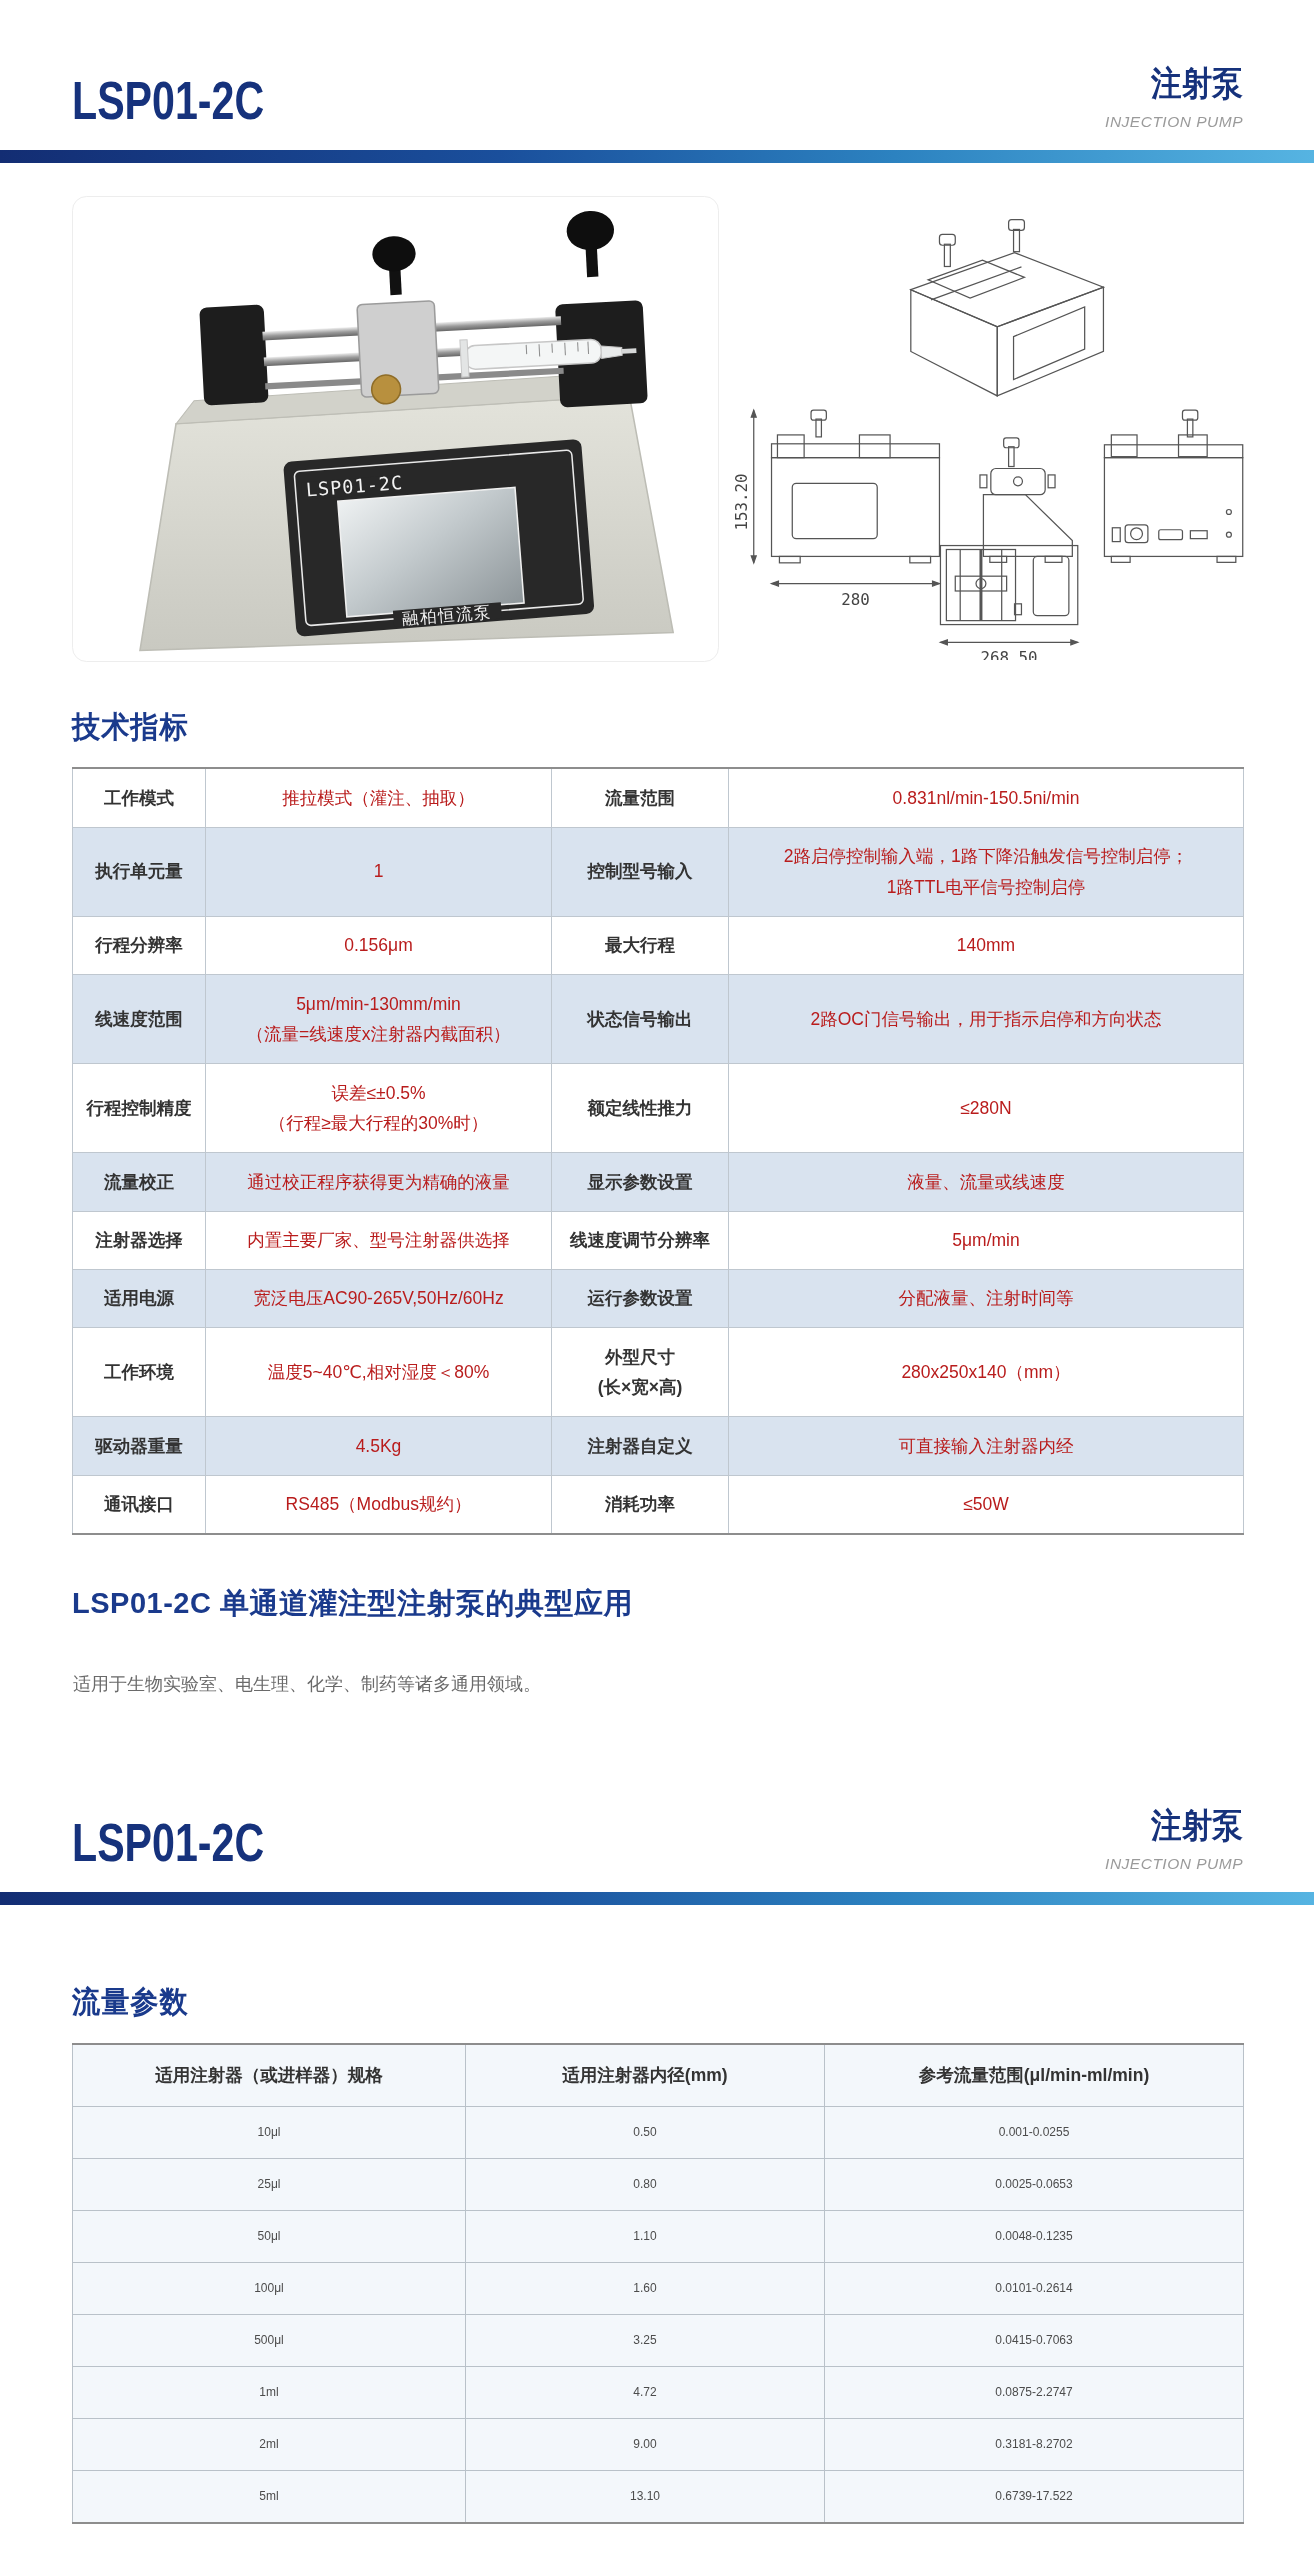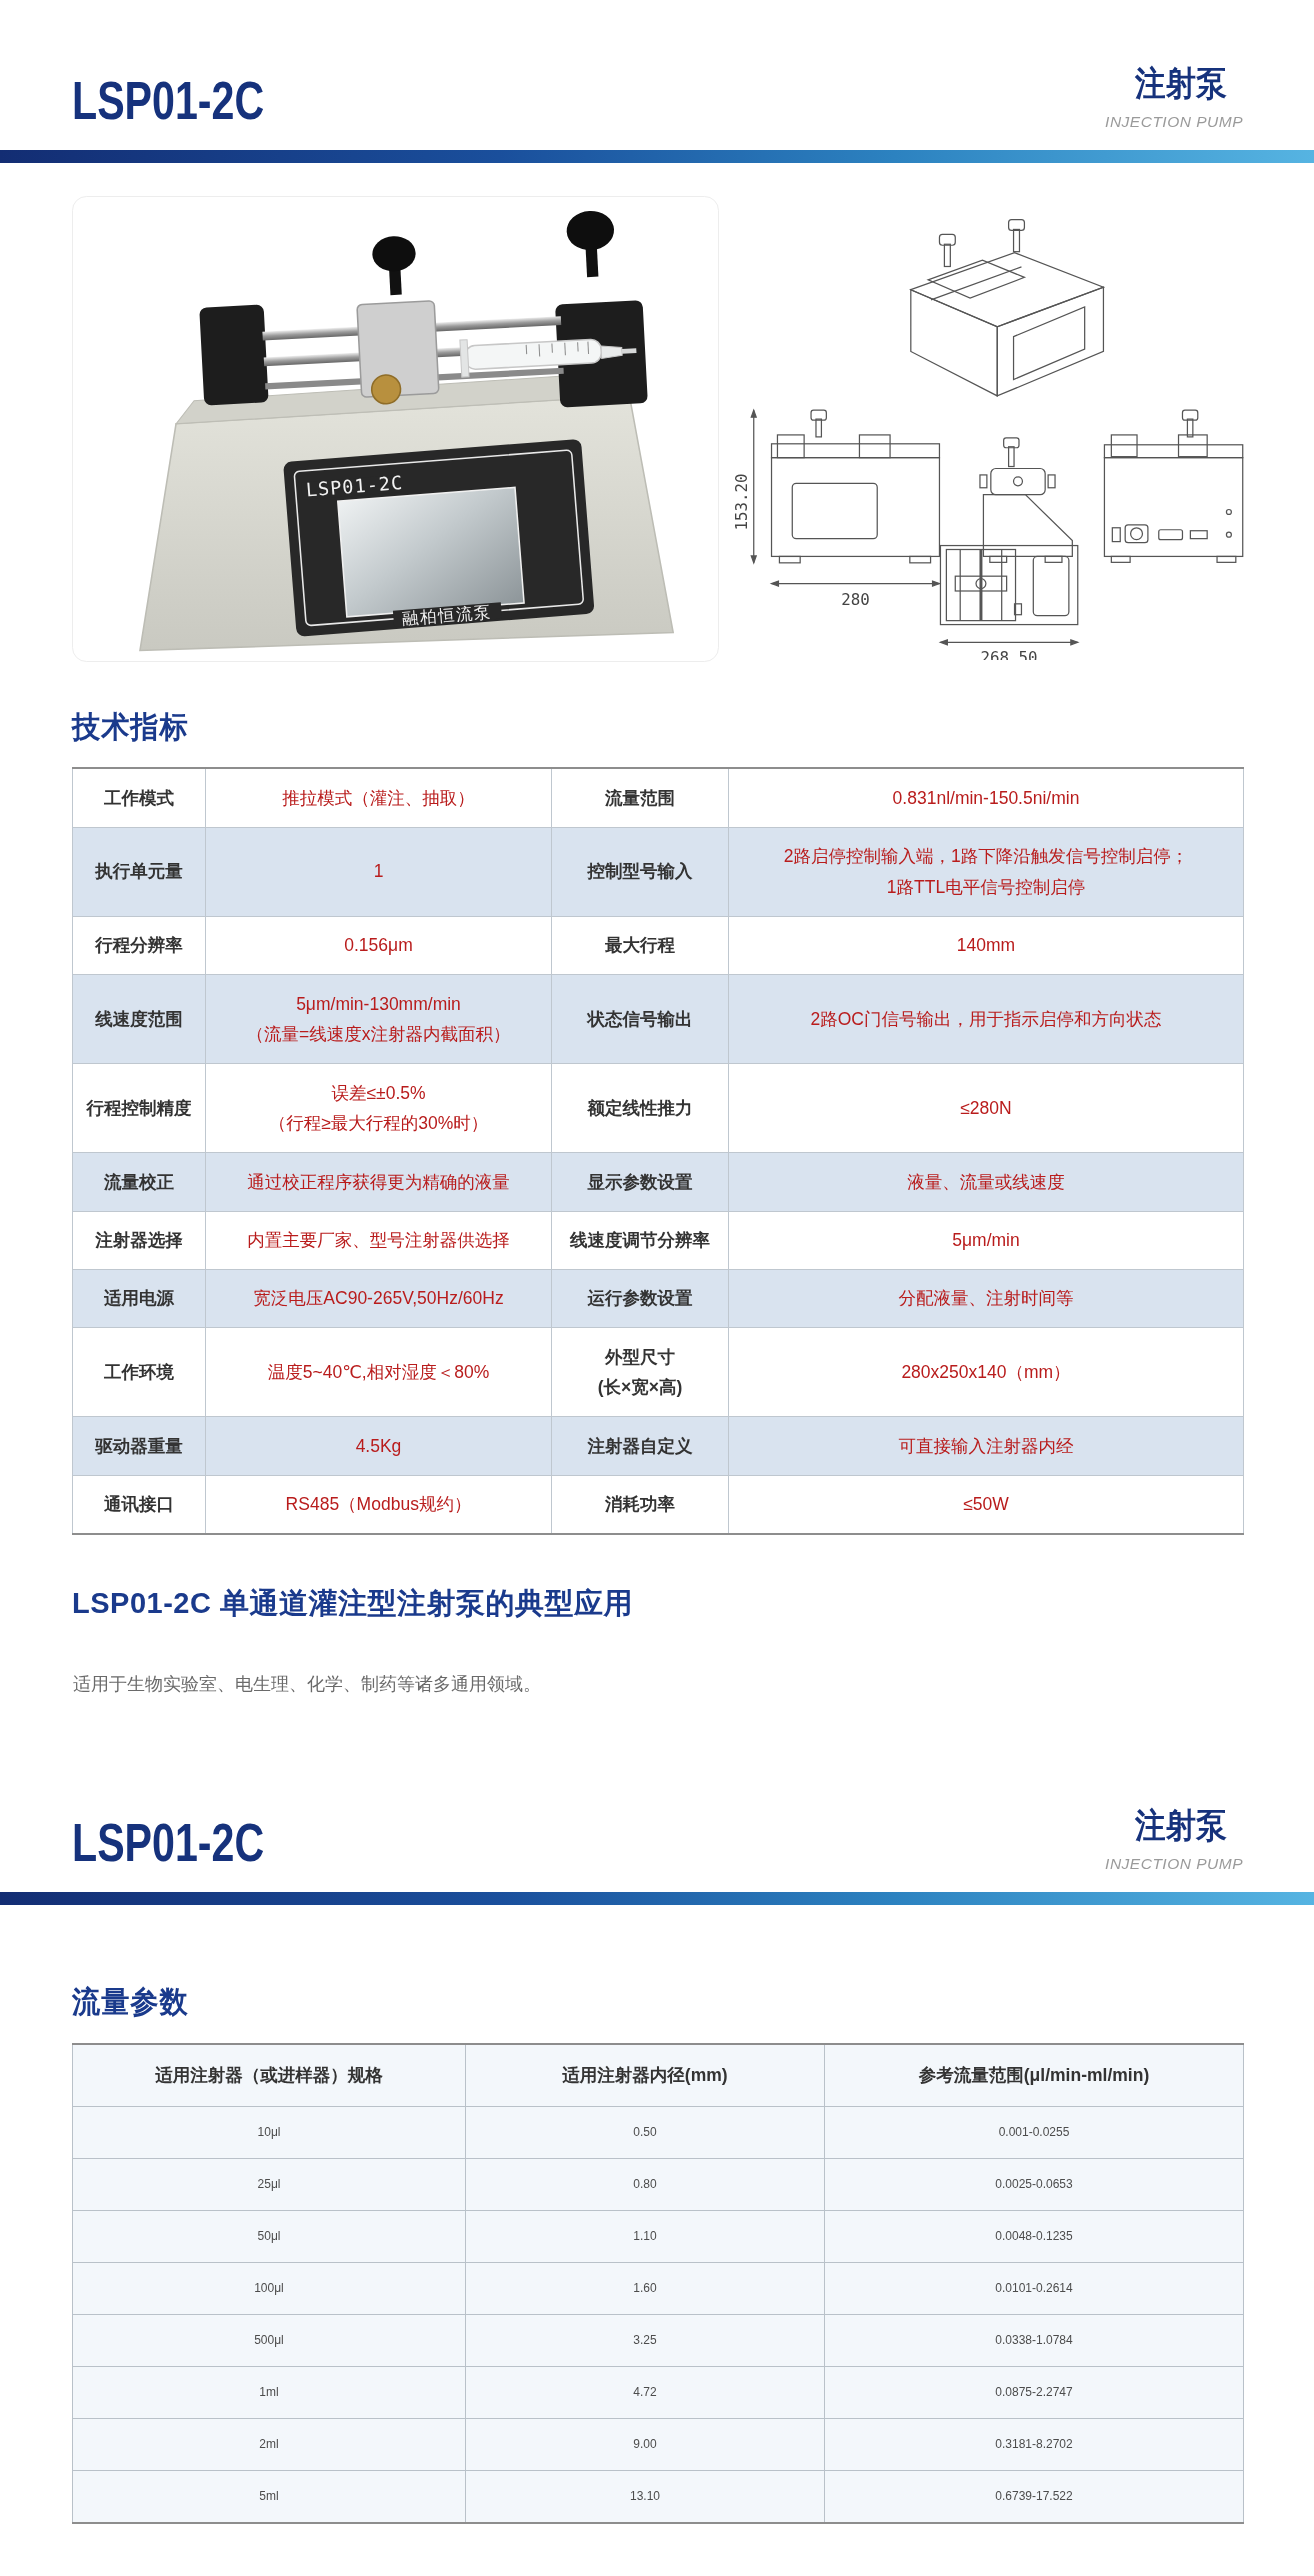--- a/index.html
+++ b/index.html
@@ -6,21 +6,21 @@
   body{
     width:1315px;height:3423px;overflow:hidden;background:#fff;
     font-family:"Liberation Sans","DejaVu Sans",sans-serif;color:#444;
   }
   
   .hdr-row{display:flex;justify-content:space-between;align-items:flex-end;padding:0 72px 18.5px 72px}
   .hdr1 .hdr-row{padding-top:61px}
   .hdr2 .hdr-row{padding-top:107px}
   .model{font-size:49px;font-weight:800;color:#16327c;letter-spacing:0;
          transform:scaleX(.84) scaleY(1.08);transform-origin:left bottom;white-space:nowrap}
-  .hdr-right{text-align:center}
+  .hdr-right{text-align:right}
   .prod-cn{font-size:34px;font-weight:800;color:#16327c;transform:scaleX(.9);transform-origin:right bottom}
   .prod-en{font-size:15.5px;color:#9a9a9a;font-style:italic;margin-top:6.2px;letter-spacing:0.5px}
   .grad-bar{height:13px;background:linear-gradient(90deg,#132d73 0%,#1a4f9c 38%,#2c82c0 68%,#56b4e2 100%)}
   
   .images{display:flex;gap:14.4px;margin:33px 62px 0 72px}
   .photo-card{width:645px;height:464px;border:1.5px solid #ededed;border-radius:14.4px;background:#fff;overflow:hidden;flex:none}
   .drawings{flex:1;height:464px}
   svg text{font-family:"DejaVu Sans Mono","Liberation Mono",monospace}
   
   .sec-title{font-size:30px;font-weight:800;color:#1a3a8c;margin:0 0 0 72px;letter-spacing:1px;
@@ -332,21 +332,21 @@
         <td>0.0048-0.1235</td>
       </tr>
       <tr>
         <td>100μl</td>
         <td>1.60</td>
         <td>0.0101-0.2614</td>
       </tr>
       <tr>
         <td>500μl</td>
         <td>3.25</td>
-        <td>0.0338-1.0784</td>
+        <td>0.0415-0.7063</td>
       </tr>
       <tr>
         <td>1ml</td>
         <td>4.72</td>
         <td>0.0875-2.2747</td>
       </tr>
       <tr>
         <td>2ml</td>
         <td>9.00</td>
         <td>0.3181-8.2702</td>

